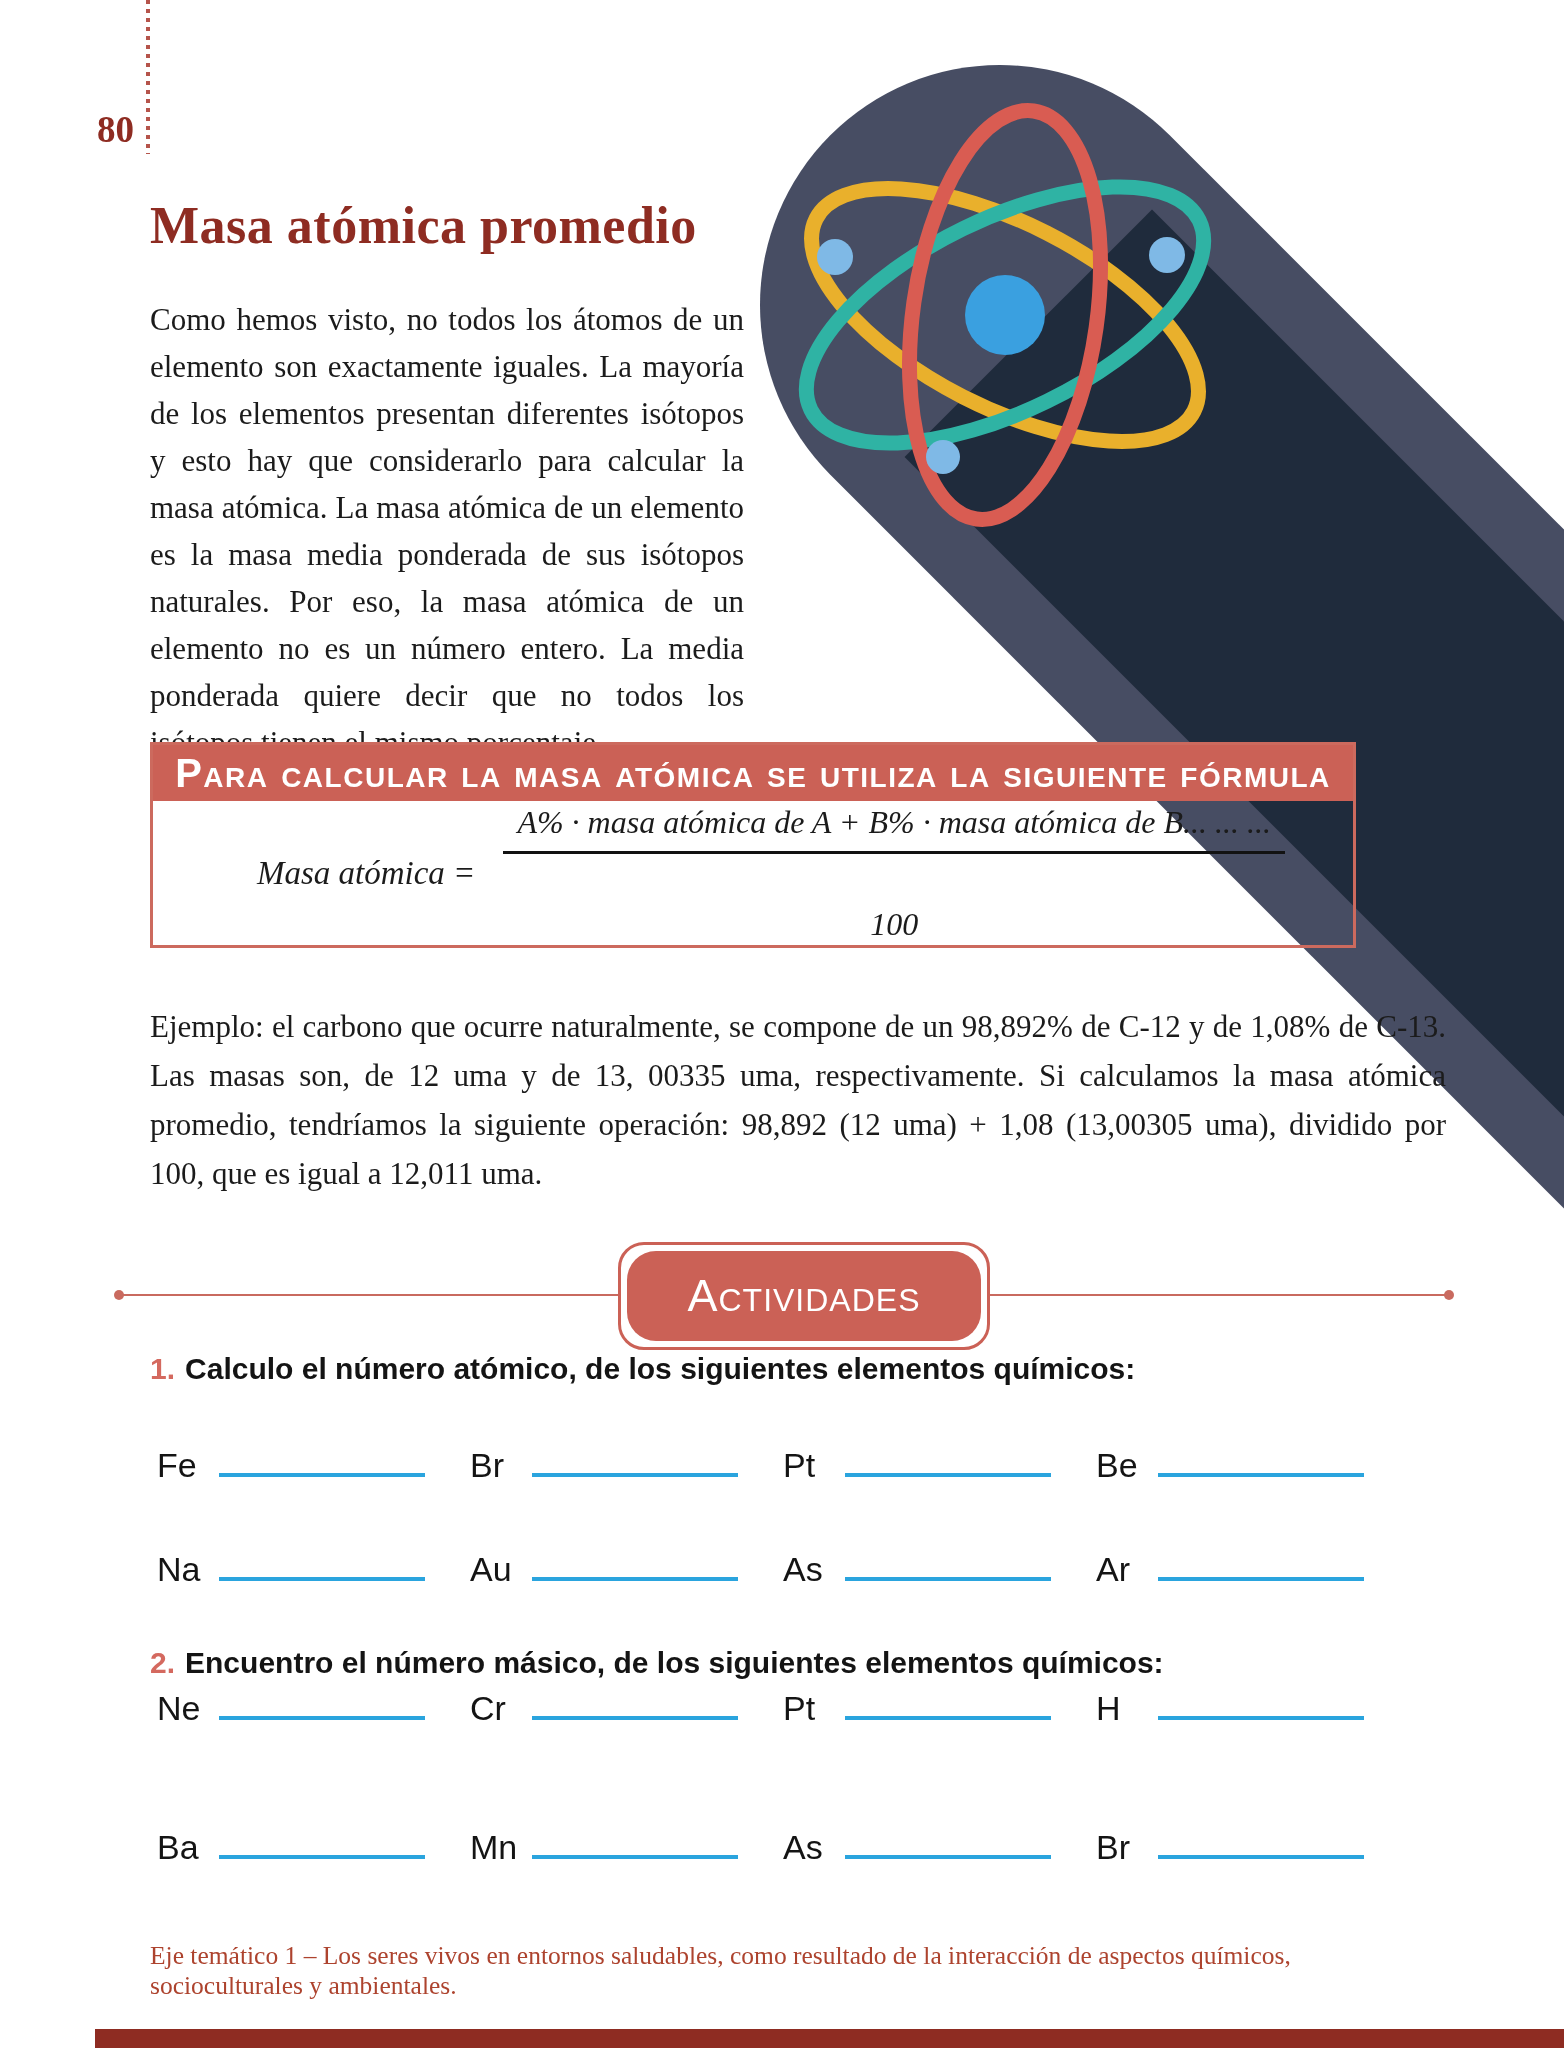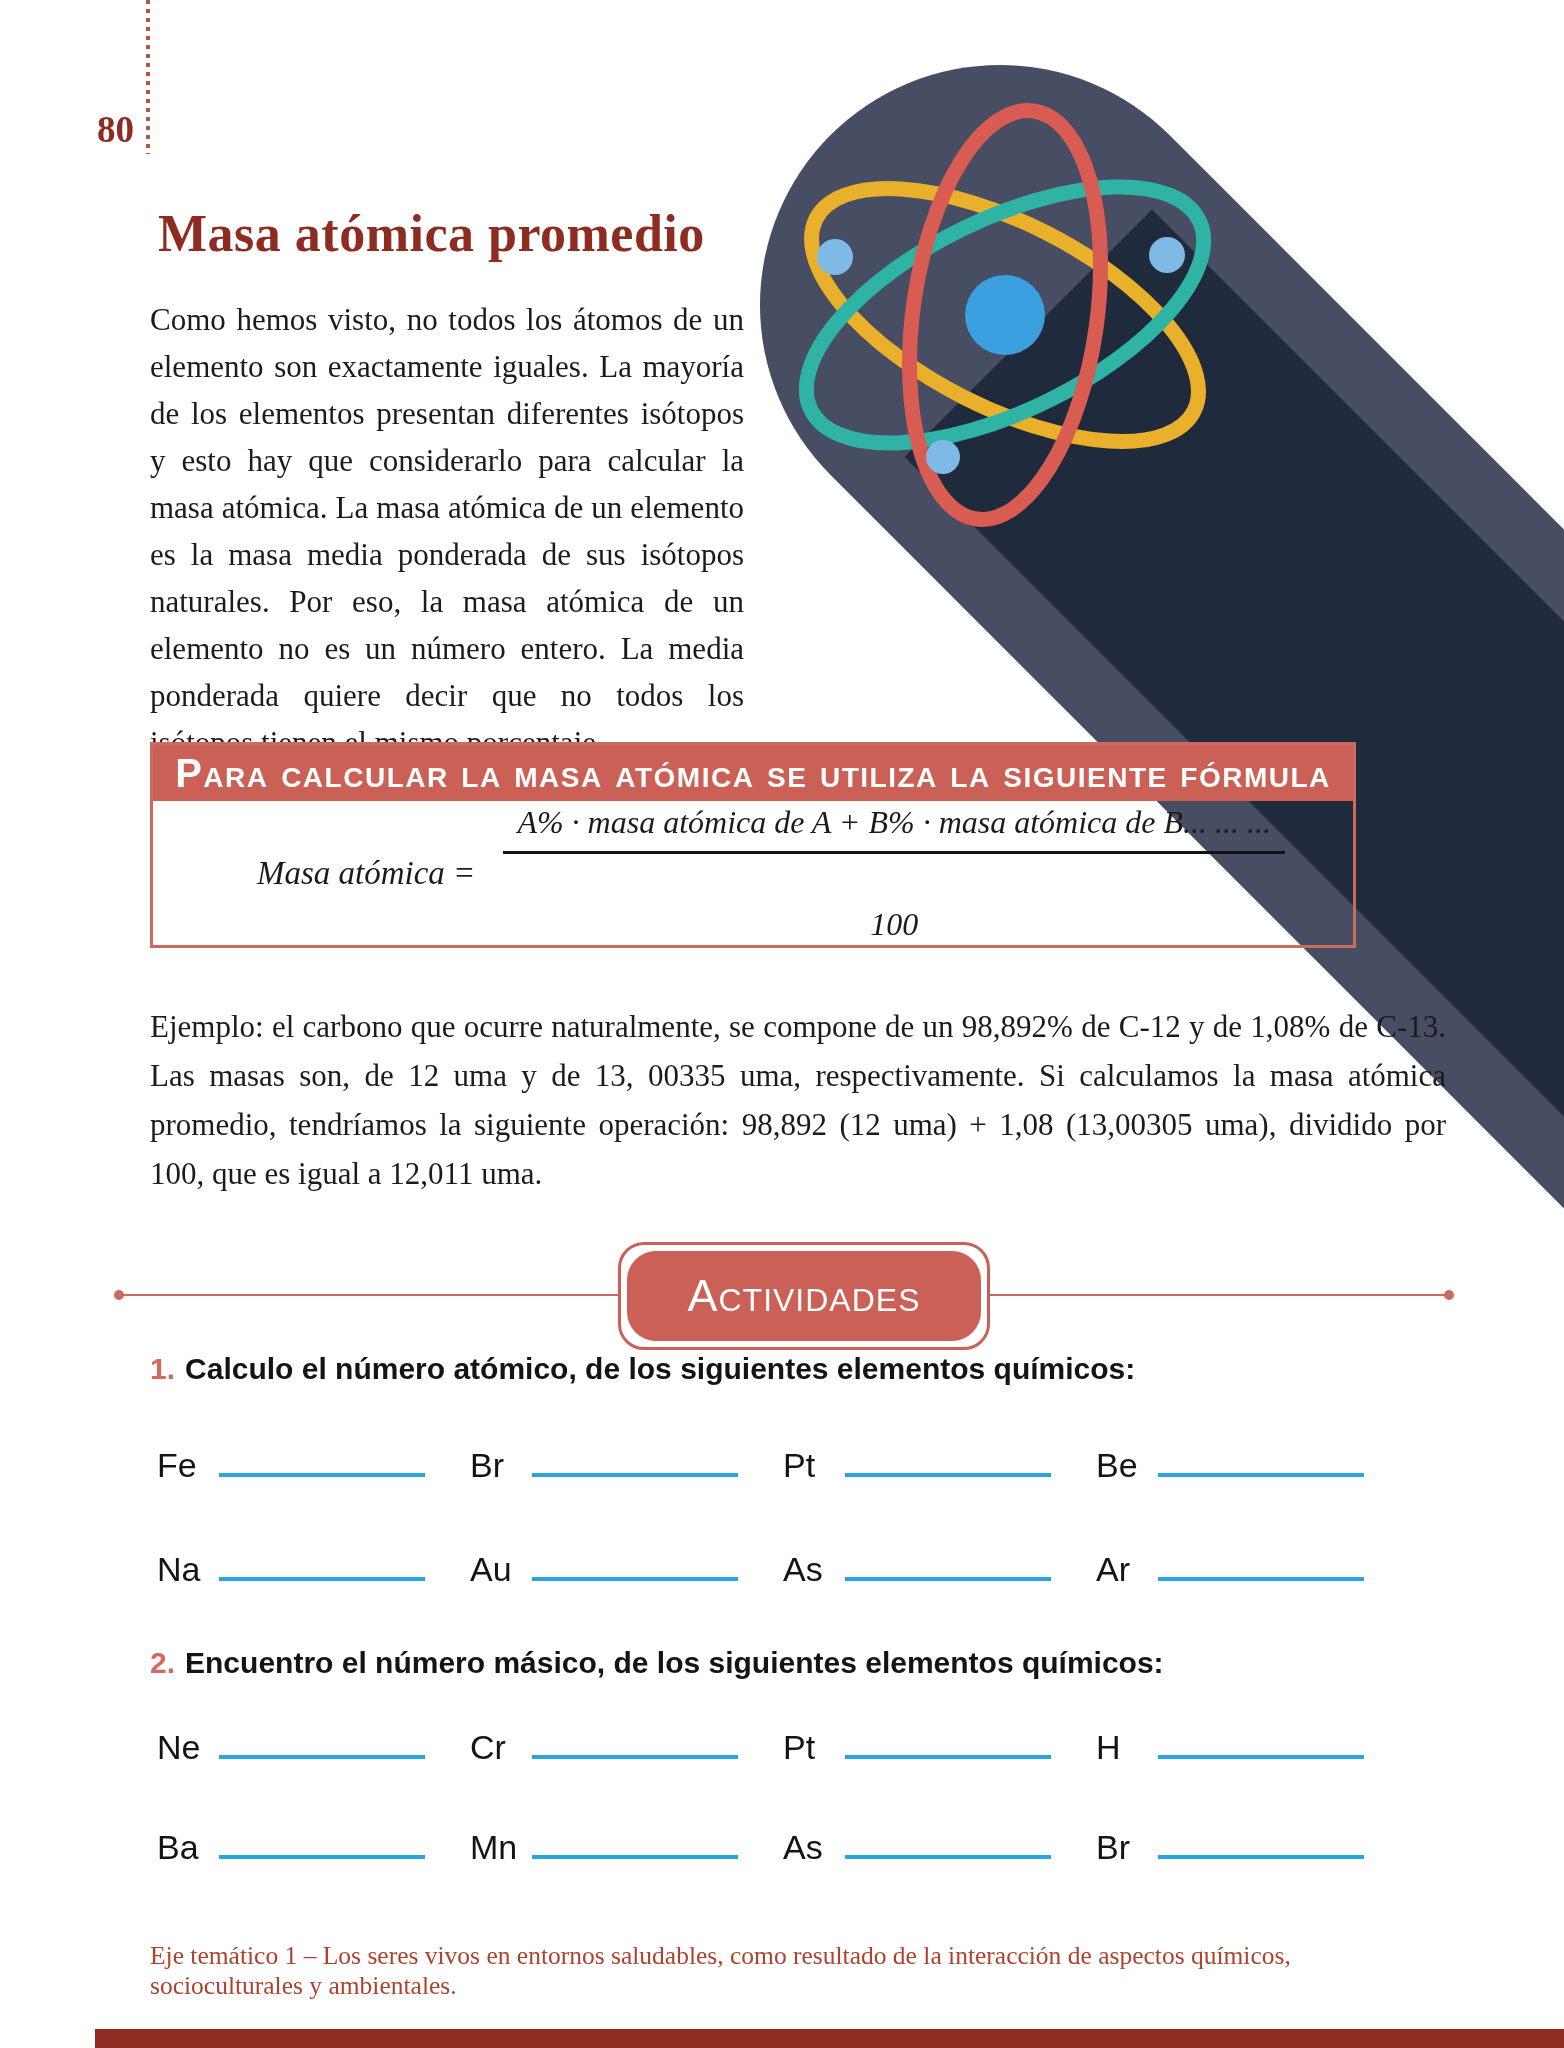--- a/index.html
+++ b/index.html
@@ -82,21 +82,21 @@
       <circle r="40" fill="#3aa0e0"></circle>
       <circle cx="-170" cy="-58" r="18" fill="#7fb9e6"></circle>
       <circle cx="162" cy="-60" r="18" fill="#7fb9e6"></circle>
       <circle cx="-62" cy="142" r="17" fill="#7fb9e6"></circle>
     </g>
   </svg>
 
   <div class="abs dotted-line"></div>
   <div class="abs page-number">80</div>
 
-  <h1 class="abs title" style="margin:8px;">Masa atómica promedio</h1>
+  <h1 class="abs title" style="margin:0;">Masa atómica promedio</h1>
   <p class="abs intro" style="margin:0;">Como hemos visto, no todos los átomos de un elemento son exactamente iguales. La mayoría de los elementos presentan diferentes isótopos y esto hay que considerarlo para calcular la masa atómica. La masa atómica de un elemento es la masa media ponderada de sus isótopos naturales. Por eso, la masa atómica de un elemento no es un número entero. La media ponderada quiere decir que no todos los isótopos tienen el mismo porcentaje.</p>
 
   <div class="abs formula-box">
     <div class="formula-header">Para calcular la masa atómica se utiliza la siguiente fórmula</div>
     <div class="formula-content">
       <span class="formula-lhs">Masa atómica =</span>
       <span class="frac">
         <span class="frac-num" style="display:block;">A% · masa atómica de A + B% · masa atómica de B... ... ...</span>
         <span class="frac-bar" style="display:block;"></span>
         <span class="frac-den" style="display:block;margin-top:44px;">100</span>
@@ -150,21 +150,21 @@
     <div class="elem-cell">
       <span class="elem-label">Ar</span>
       <span class="blank"></span>
     </div>
   </div>
 
   <div class="abs act-heading" style="top:1646px;">
     <span class="act-num">2.</span><span>Encuentro el número másico, de los siguientes elementos químicos:</span>
   </div>
 
-  <div class="abs elem-row" style="top:1730px;">
+  <div class="abs elem-row" style="top:1691px;">
     <div class="elem-cell">
       <span class="elem-label">Ne</span>
       <span class="blank"></span>
     </div>
     <div class="elem-cell">
       <span class="elem-label">Cr</span>
       <span class="blank"></span>
     </div>
     <div class="elem-cell">
       <span class="elem-label">Pt</span>

